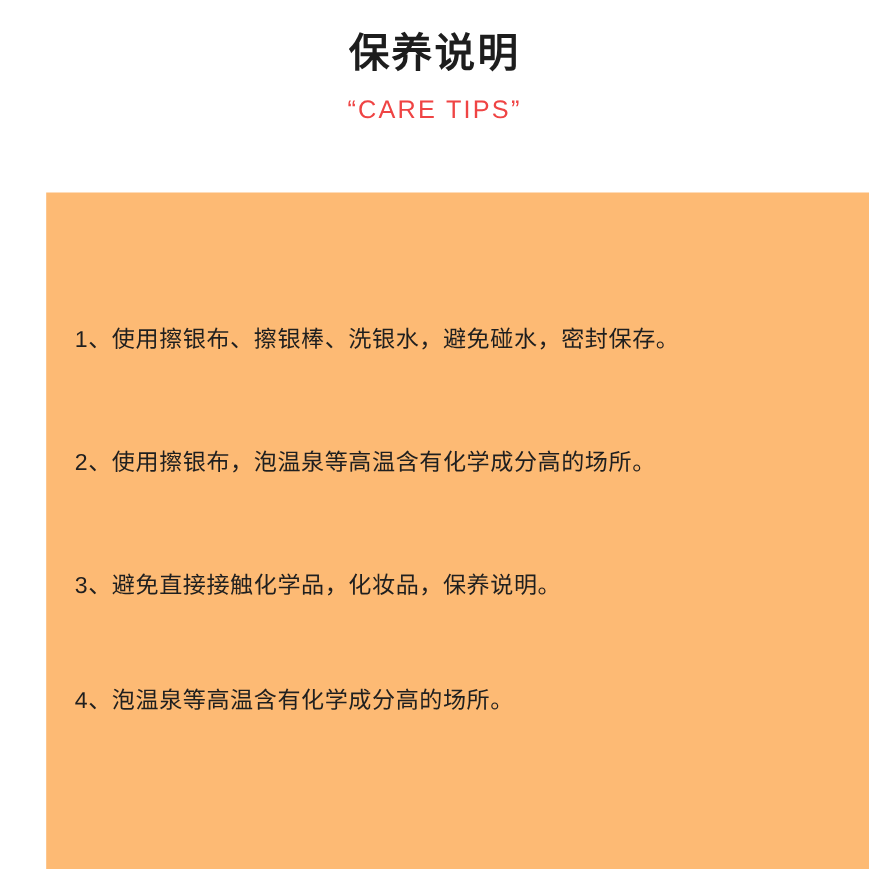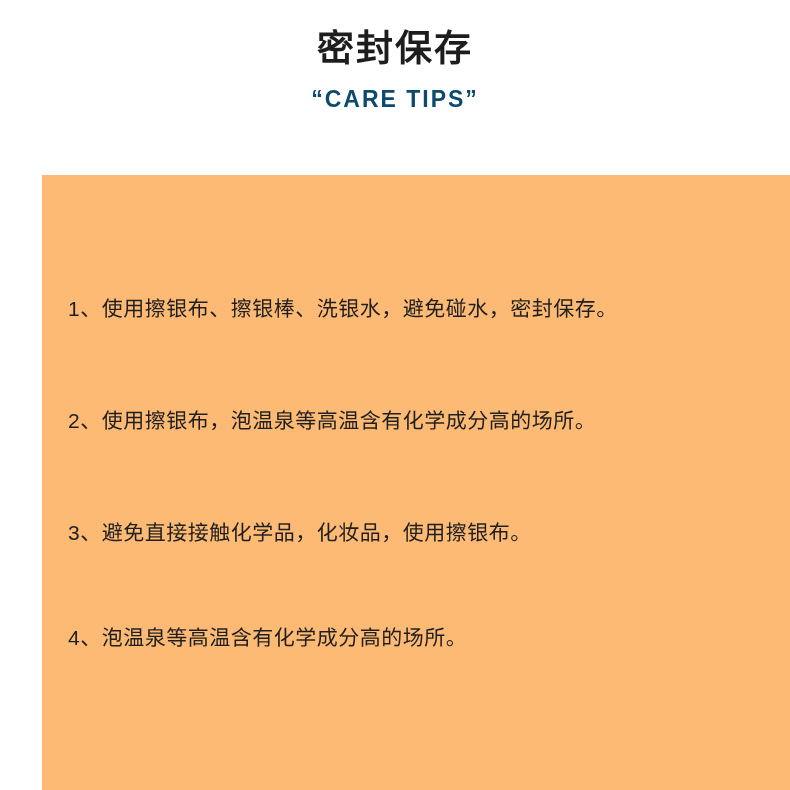--- a/index.html
+++ b/index.html
@@ -31,22 +31,22 @@
     font-weight: bold;
     letter-spacing: 2px;
     color: #1d1d1d;
     line-height: 1.25;
     margin: 0;
   }
   .subtitle {
     margin: 14px 0 16px 0;
     font-size: 23px;
     letter-spacing: 2px;
-    color: #0c4a6e;
-    font-weight: bold;
+    color: #ef4444;
+    font-weight: normal;
     line-height: 1.2;
   }
   .panel {
     position: absolute;
     left: 42px;
     top: 175px;
     width: 779px;
     height: 615px;
     background: #fdba74;
     box-sizing: border-box;
@@ -80,34 +80,34 @@
   .tip-text {
     display: inline;
   }
 </style>
 </head>
 <body>
 
 <div class="page">
 
   <div class="header">
-    <h1 class="title">密封保存</h1>
+    <h1 class="title">保养说明</h1>
     <div class="subtitle">“CARE TIPS”</div>
   </div>
 
   <div class="panel">
     <ul class="tips-list">
       <li class="tip-item tip-1">
         <span class="tip-index">1、</span><span class="tip-text">使用擦银布、擦银棒、洗银水，避免碰水，密封保存。</span>
       </li>
       <li class="tip-item tip-2">
         <span class="tip-index">2、</span><span class="tip-text">使用擦银布，泡温泉等高温含有化学成分高的场所。</span>
       </li>
       <li class="tip-item tip-3">
-        <span class="tip-index">3、</span><span class="tip-text">避免直接接触化学品，化妆品，使用擦银布。</span>
+        <span class="tip-index">3、</span><span class="tip-text">避免直接接触化学品，化妆品，保养说明。</span>
       </li>
       <li class="tip-item tip-4">
         <span class="tip-index">4、</span><span class="tip-text">泡温泉等高温含有化学成分高的场所。</span>
       </li>
     </ul>
   </div>
 
 </div>
 
 </body></html>

